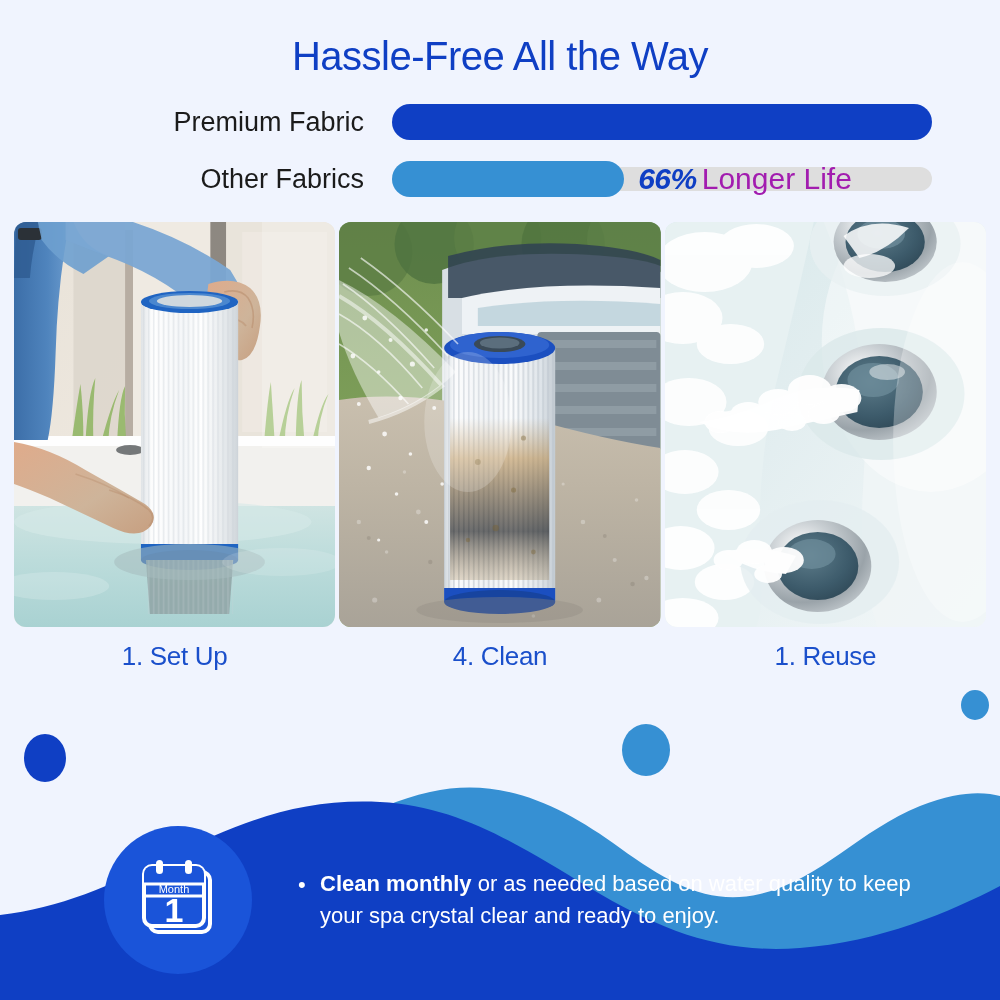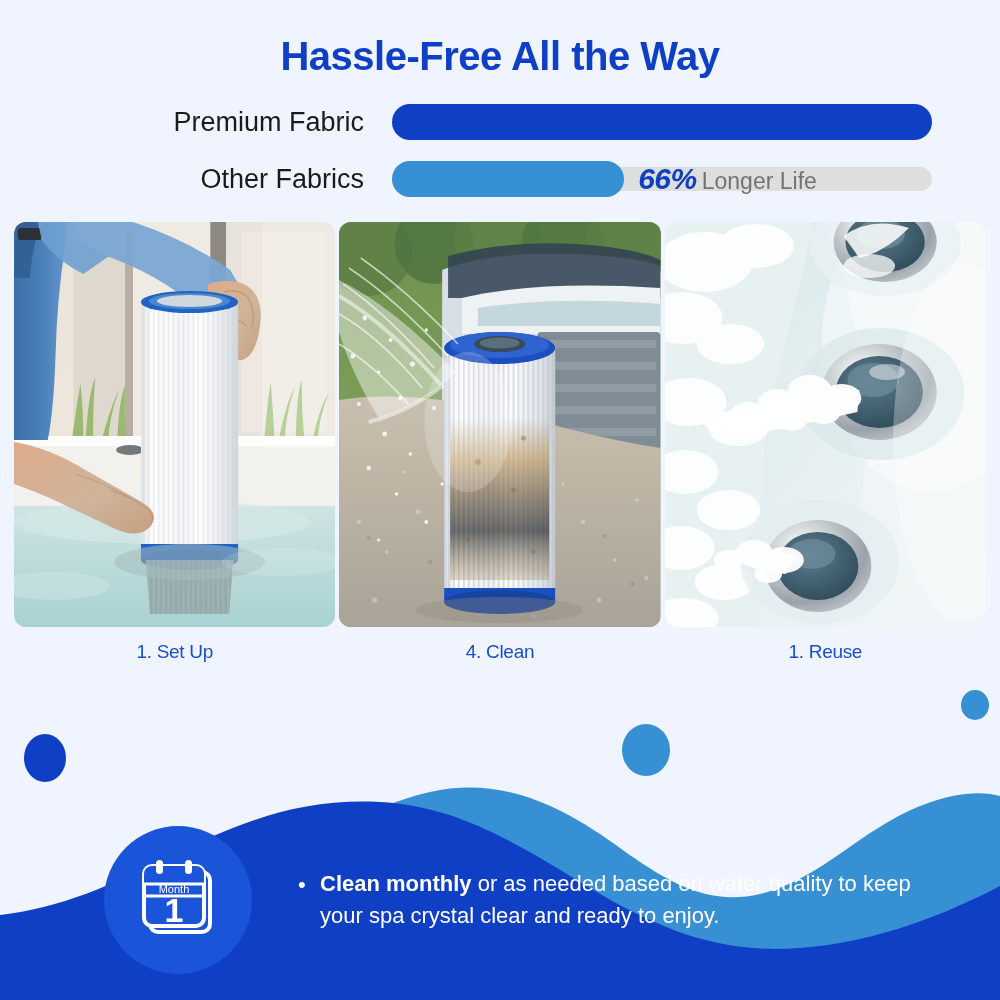--- a/index.html
+++ b/index.html
@@ -9,21 +9,21 @@
     font-family:"Liberation Sans", sans-serif;
     position:relative;
     overflow:hidden;
   }
 
   
   .title {
     text-align:center;
     color:#0F3FC4;
     font-size:40px;
-    font-weight:bold;
+    font-weight:normal;
     letter-spacing:-0.5px;
     padding-top:34px;
     line-height:1.1;
   }
 
   
   .bars {
     margin-top:24px;
     padding-left:140px;
     padding-right:68px;
@@ -68,22 +68,22 @@
     align-items:baseline;
   }
   .bar-annot .pct {
     font-size:30px;
     font-weight:bold;
     font-style:italic;
     color:#0F3FC4;
     letter-spacing:-0.5px;
   }
   .bar-annot .annot-text {
-    font-size:23px;
-    color:#737373;
+    font-size:30px;
+    color:#a21caf;
     margin-left:5px;
   }
 
   
   .photos {
     display:flex;
     gap:4px;
     padding:0 14px;
     margin-top:23px;
   }
@@ -92,21 +92,21 @@
     position:relative;
     width:100%;
     height:405px;
     border-radius:12px;
     overflow:hidden;
   }
   .photo svg { display:block; width:100%; height:100%; }
   .caption {
     text-align:center;
     color:#1A4FCB;
-    font-size:19px;
+    font-size:26px;
     margin-top:14px;
     letter-spacing:-0.3px;
   }
 
   
   .wave-wrap {
     position:absolute;
     left:0;
     bottom:0;
     width:1000px;

